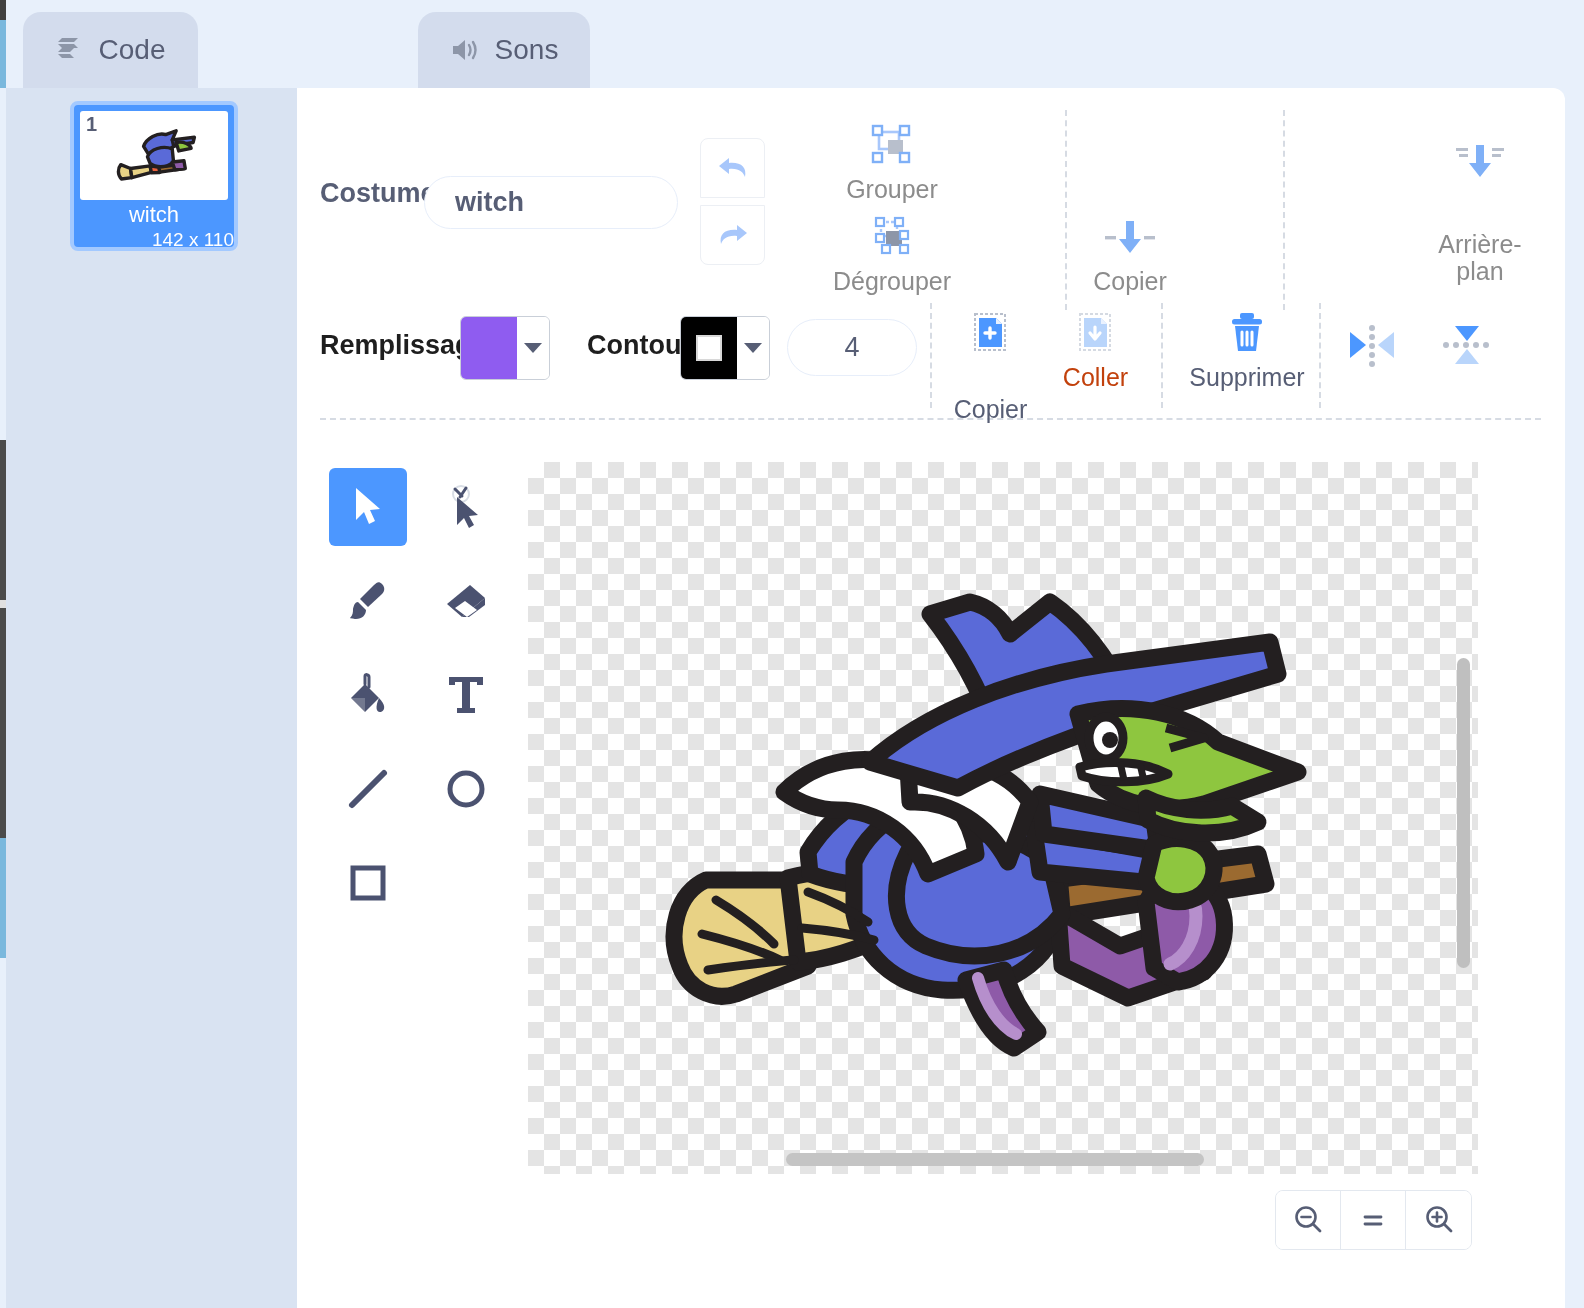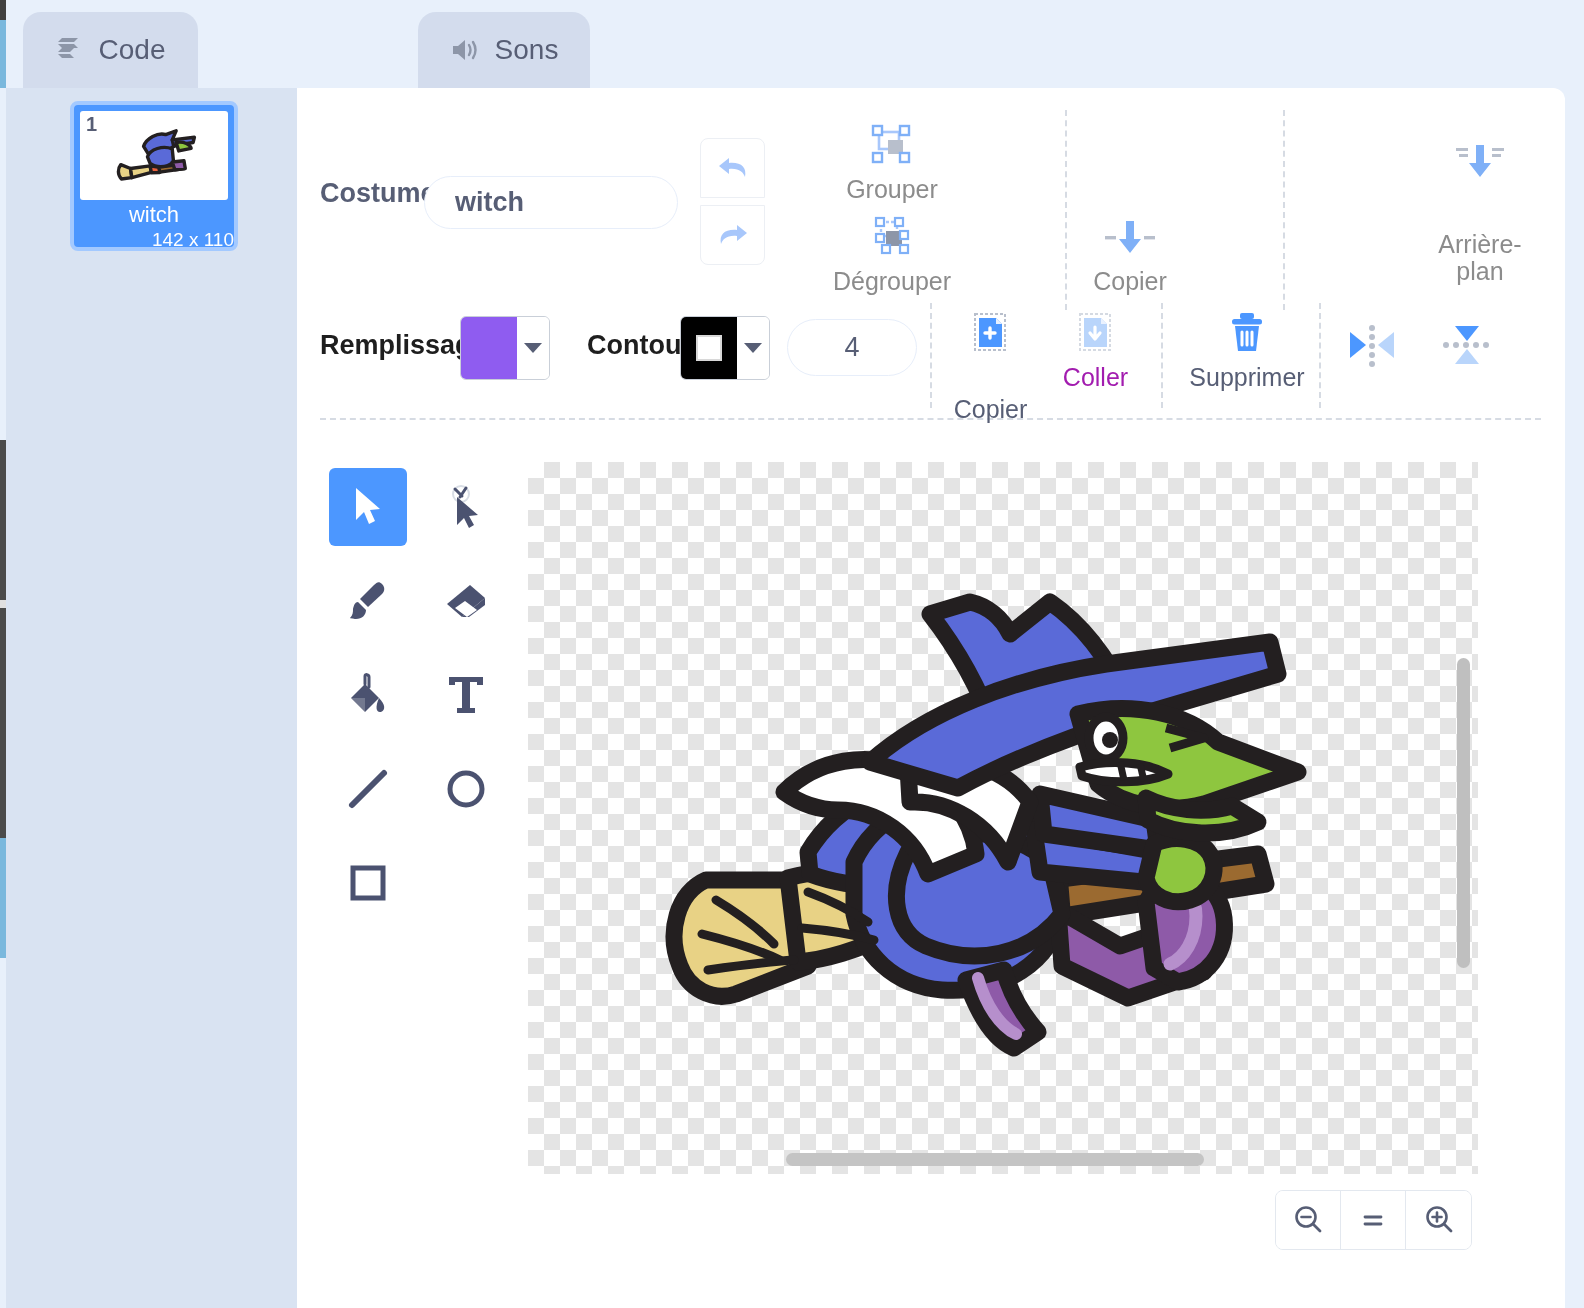--- a/index.html
+++ b/index.html
@@ -171,21 +171,21 @@
     font-family: "Liberation Sans", sans-serif;
     font-size: 27px; color: #575e75; outline: none;
   }
 
   #btn-copier    { left: 641px; top: 220px; width: 105px; gap: 32px; }
   #btn-coller    { left: 746px; top: 220px; width: 105px; }
   #btn-supprimer { left: 880px; top: 220px; width: 140px; }
   #btn-flip-h    { left: 1030px; top: 232px; width: 90px; }
   #btn-flip-v    { left: 1125px; top: 232px; width: 90px; }
   #btn-copier .lab, #btn-coller .lab, #btn-supprimer .lab { color: #575e75; }
-  #btn-coller .lab { color: #a21caf; }
+  #btn-coller .lab { color: #c2410c; }
 
   #vdiv3 { left: 633px; top: 215px; height: 105px; }
   #vdiv4 { left: 864px; top: 215px; height: 105px; }
   #vdiv5 { left: 1022px; top: 215px; height: 105px; }
 
   
   .tools { position: absolute; left: 30px; top: 380px; width: 170px; }
   .tool {
     position: absolute; width: 78px; height: 78px;
     display: flex; align-items: center; justify-content: center;

